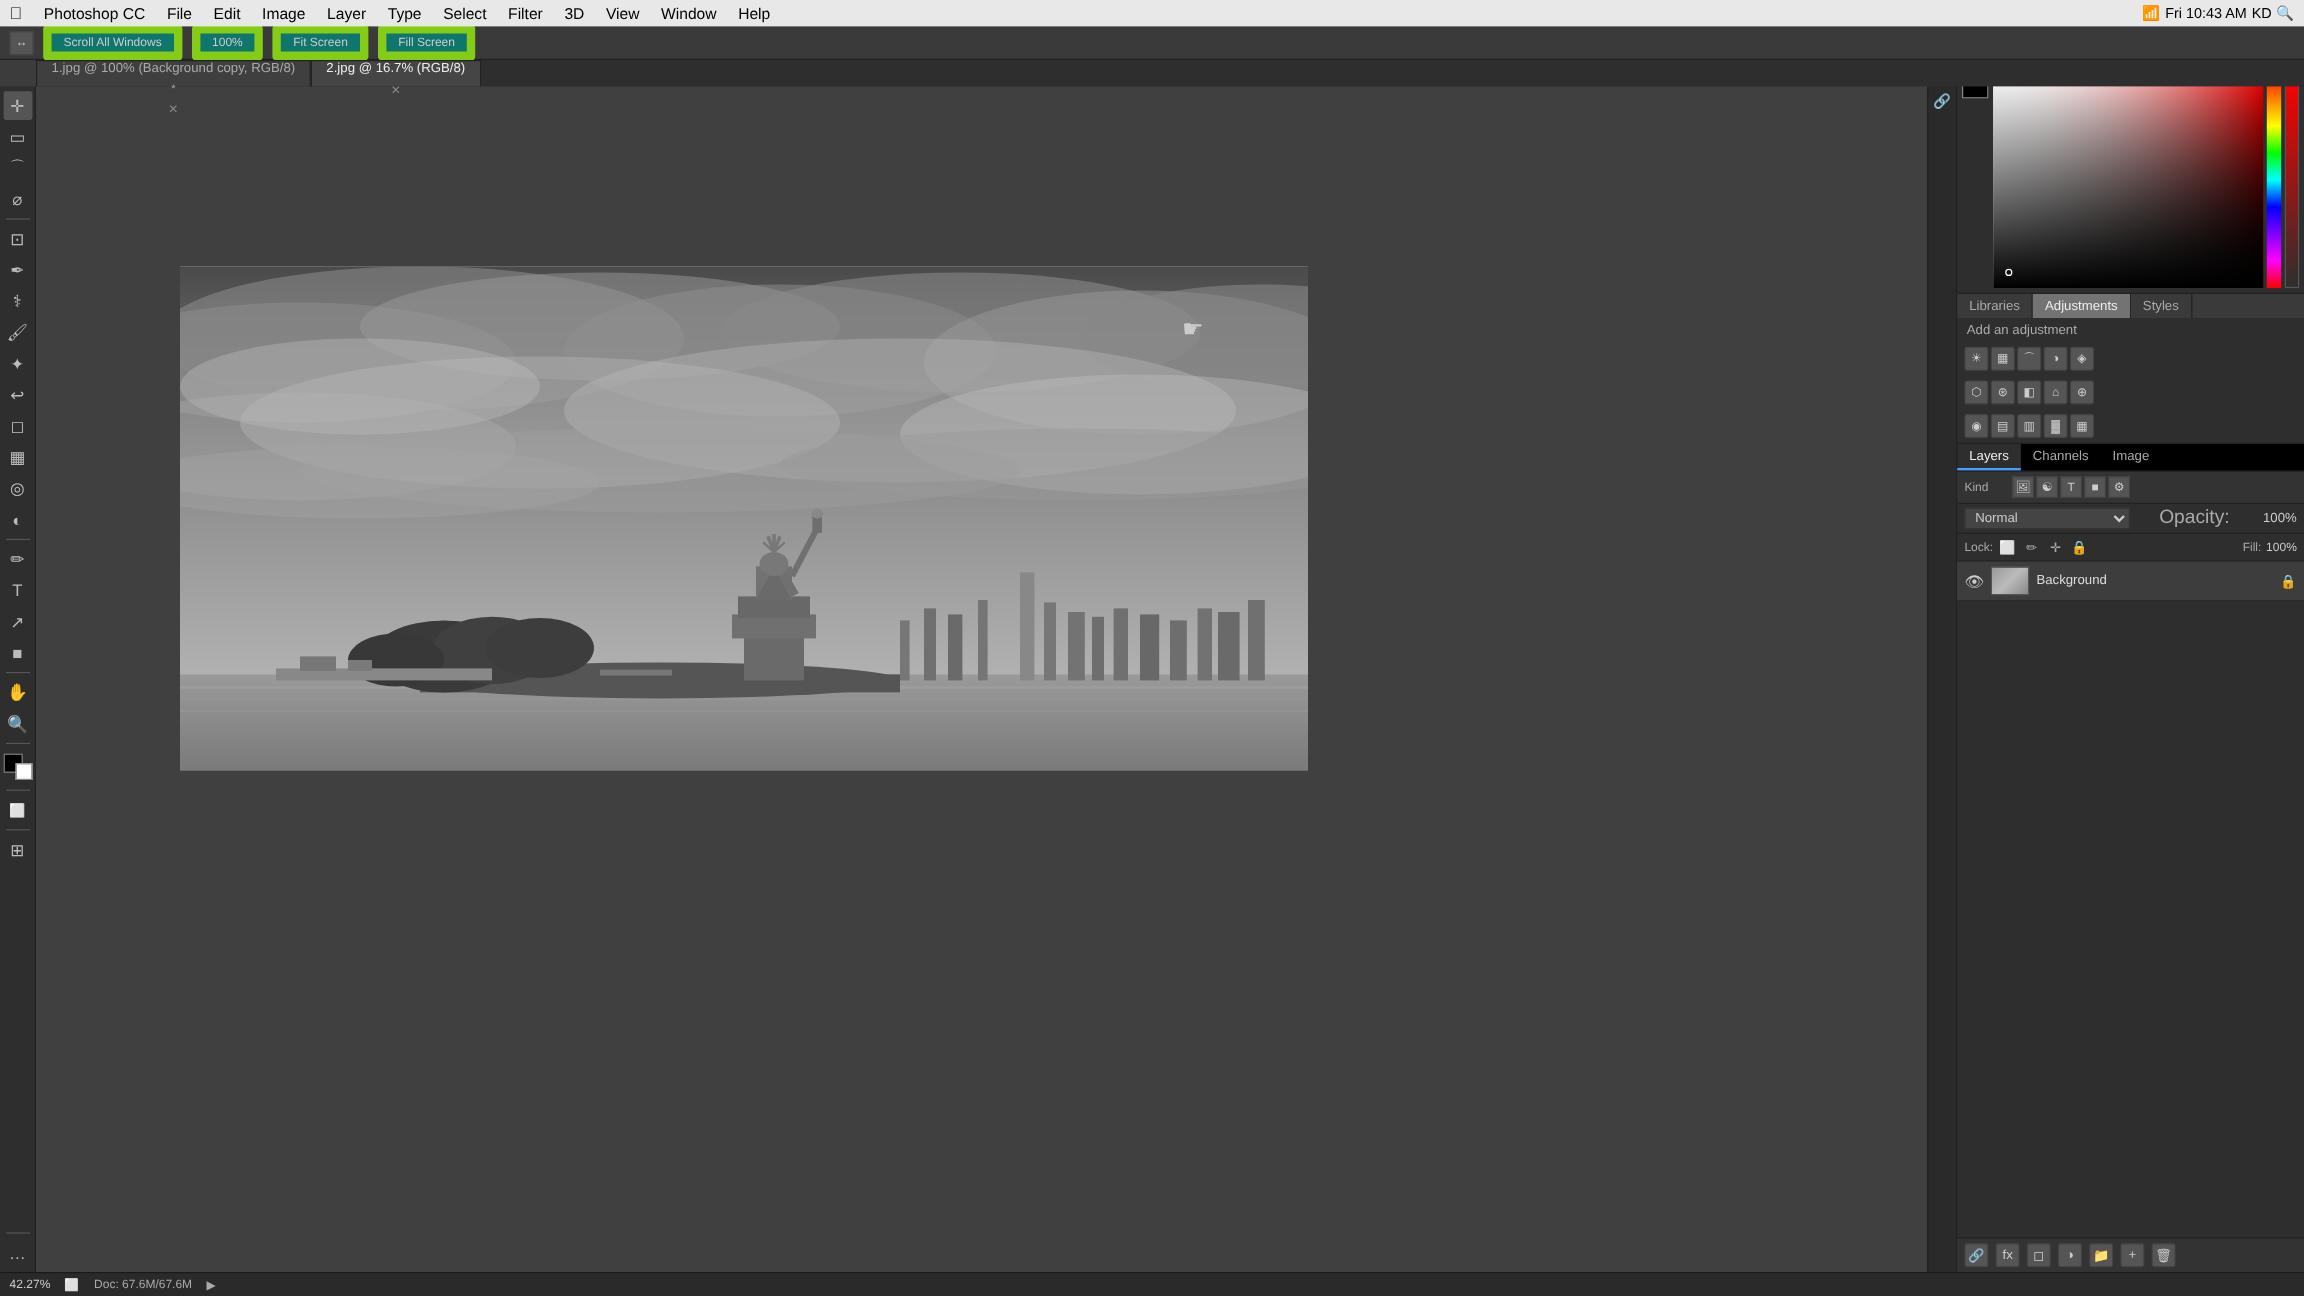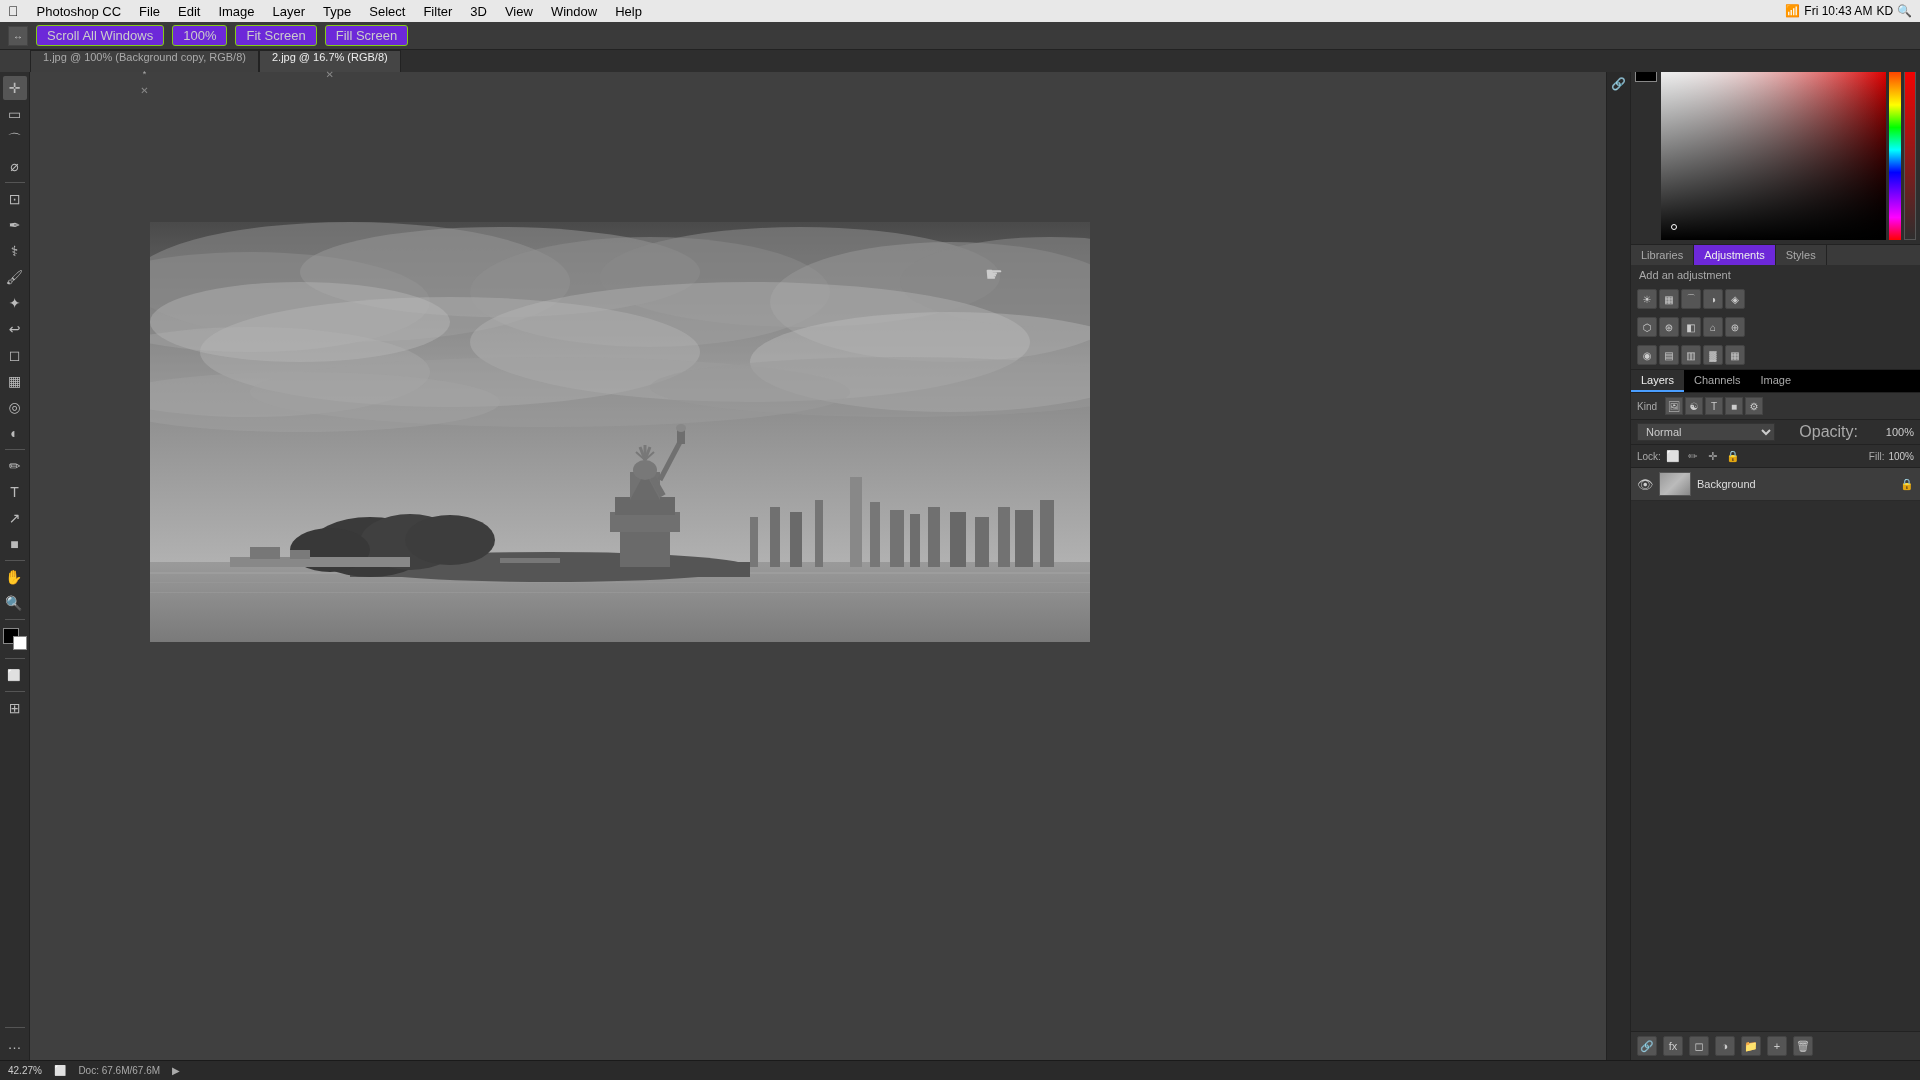--- a/index.html
+++ b/index.html
@@ -54,25 +54,25 @@
       height: 28px;
       background: #3a3a3a;
       border-bottom: 1px solid #222;
       display: flex;
       align-items: center;
       padding: 0 8px;
       gap: 8px;
       z-index: 99;
     }
     .options-btn {
-      background: #6d28d9;
-      border: 1px solid #84cc16;
+      background: #0f766e;
+      border: 7px solid #84cc16;
       color: #ccc;
       padding: 2px 10px;
-      font-size: 13px;
+      font-size: 10px;
       border-radius: 3px;
       cursor: pointer;
     }
     .tool-mode-icon {
       width: 20px;
       height: 20px;
       background: #555;
       border: 1px solid #444;
       display: flex;
       align-items: center;
@@ -312,21 +312,21 @@
     }
     .layers-tab.active {
       color: #eee;
       background: #2e2e2e;
       border-bottom: 2px solid #4a9eff;
     }
     .layers-toolbar {
       display: flex;
       align-items: center;
       padding: 4px 6px;
-      gap: 8px;
+      gap: 20px;
       border-bottom: 1px solid #222;
       background: #333;
       text-align: center;
     }
     .kind-label {
       font-size: 10px;
       color: #aaa;
     }
     .layers-icon-btn {
       width: 18px;
@@ -517,21 +517,21 @@
     }
     .lib-adj-tab {
       padding: 4px 10px;
       font-size: 11px;
       color: #aaa;
       cursor: pointer;
       border-right: 1px solid #222;
     }
     .lib-adj-tab.active {
       color: #eee;
-      background: #6d28d9;
+      background: #737373;
     }
     .adj-label {
       padding: 4px 8px;
       font-size: 11px;
       color: #aaa;
     }
 
     
     #cursor-hand {
       position: absolute;

